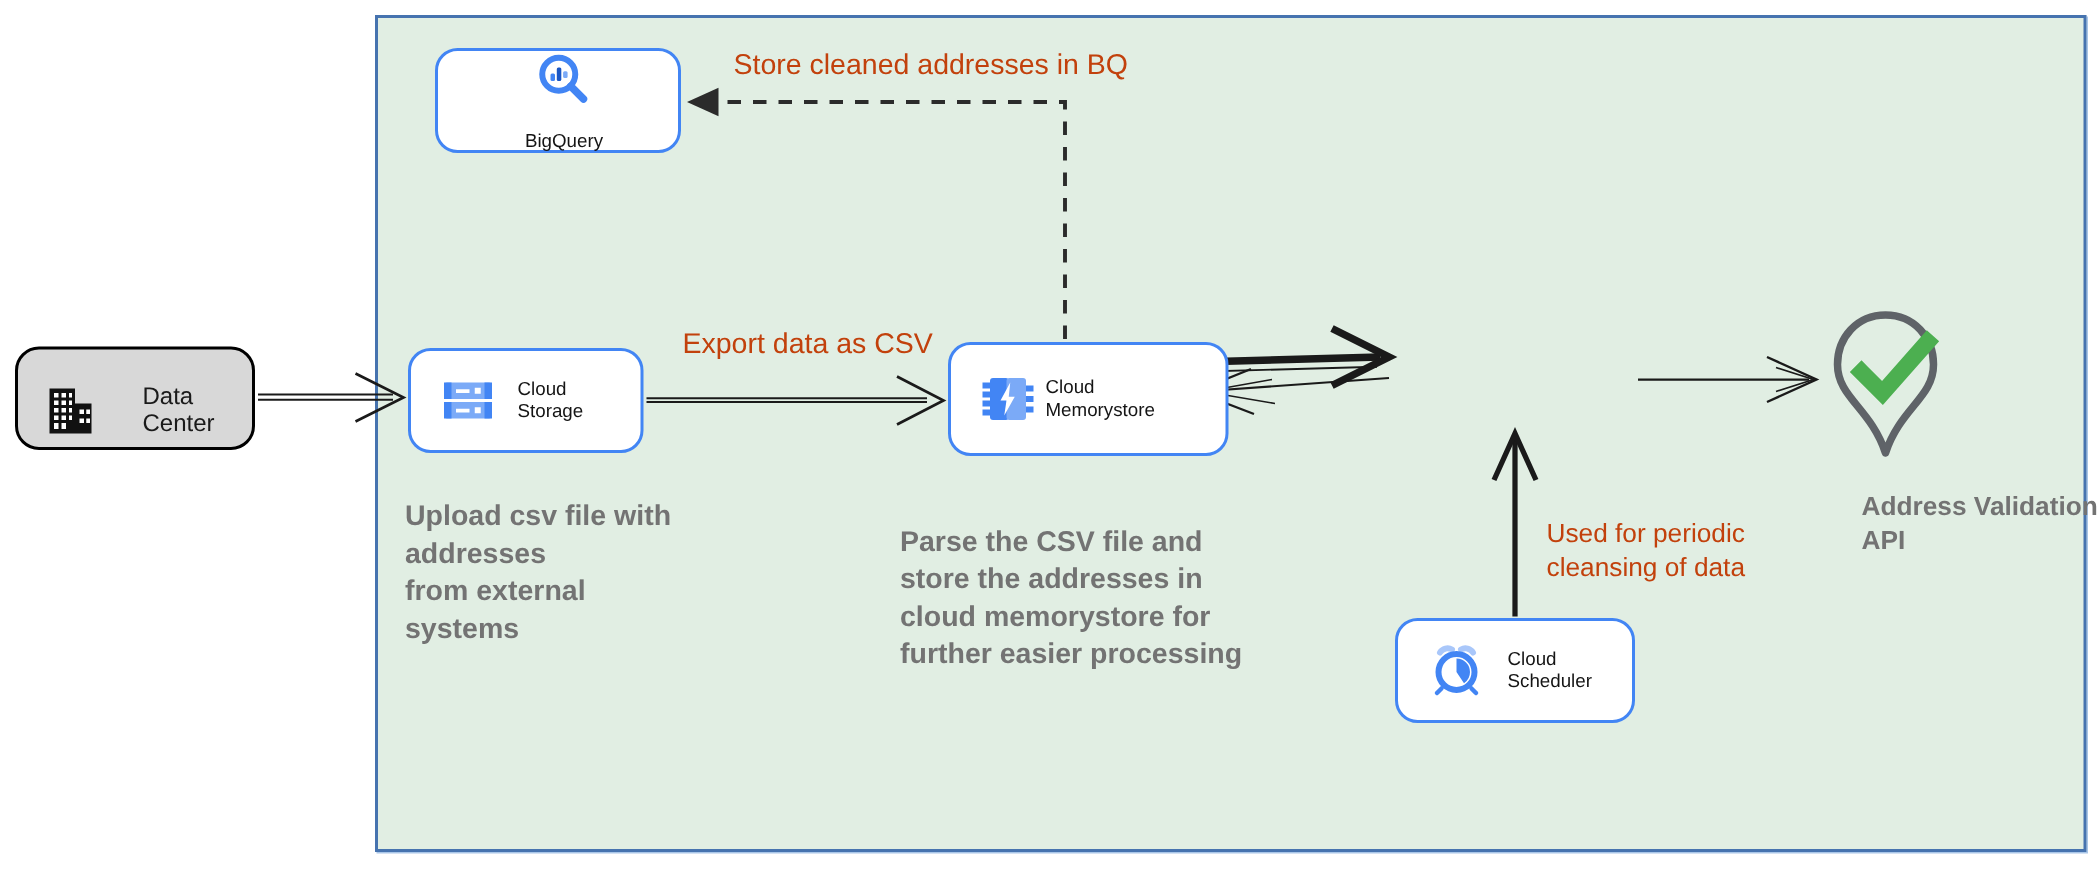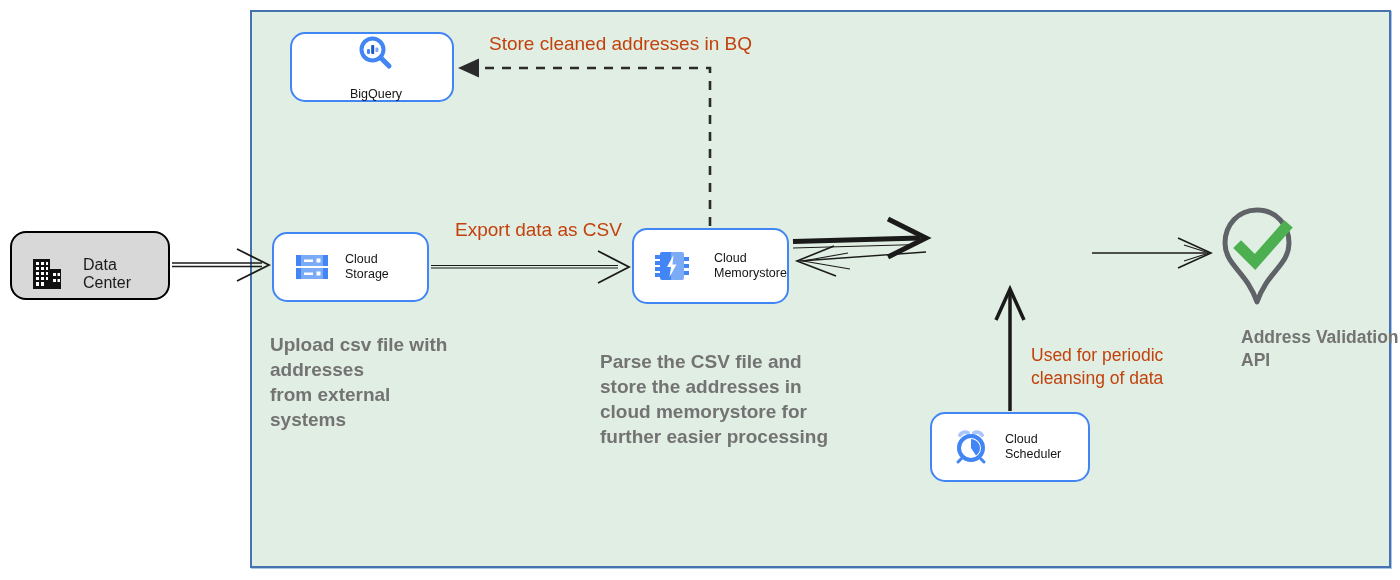--- a/index.html
+++ b/index.html
@@ -41,27 +41,27 @@
   }
   .node-datacenter {
     position: absolute;
     left: 10px; top: 231px;
     width: 160px; height: 69px;
     background: #d8d8d8;
     border: 2.5px solid #000000;
     border-radius: 16px;
     display: flex;
     align-items: center;
-    gap: 18px;
+    gap: 30px;
     padding: 16px 10px 0 17px;
     z-index: 3;
   }
   .node-bigquery     { left: 290px; top: 32px;  width: 164px; height: 70px; flex-direction: column; }
   .node-storage      { left: 272px; top: 232px; width: 157px; height: 70px; align-items: center; }
-  .node-memorystore  { left: 632px; top: 228px; width: 157px; height: 76px; gap: 24px; }
+  .node-memorystore  { left: 632px; top: 228px; width: 187px; height: 76px; gap: 7px; }
   .node-run          { left: 930px; top: 212px; width: 160px; height: 70px; }
   .node-scheduler    { left: 930px; top: 412px; width: 160px; height: 70px; }
   .icon { flex: 0 0 auto; display: inline-flex; }
   .edges {
     position: absolute;
     left: 0; top: 0;
     width: 1400px; height: 580px;
     z-index: 2;
     pointer-events: none;
   }

